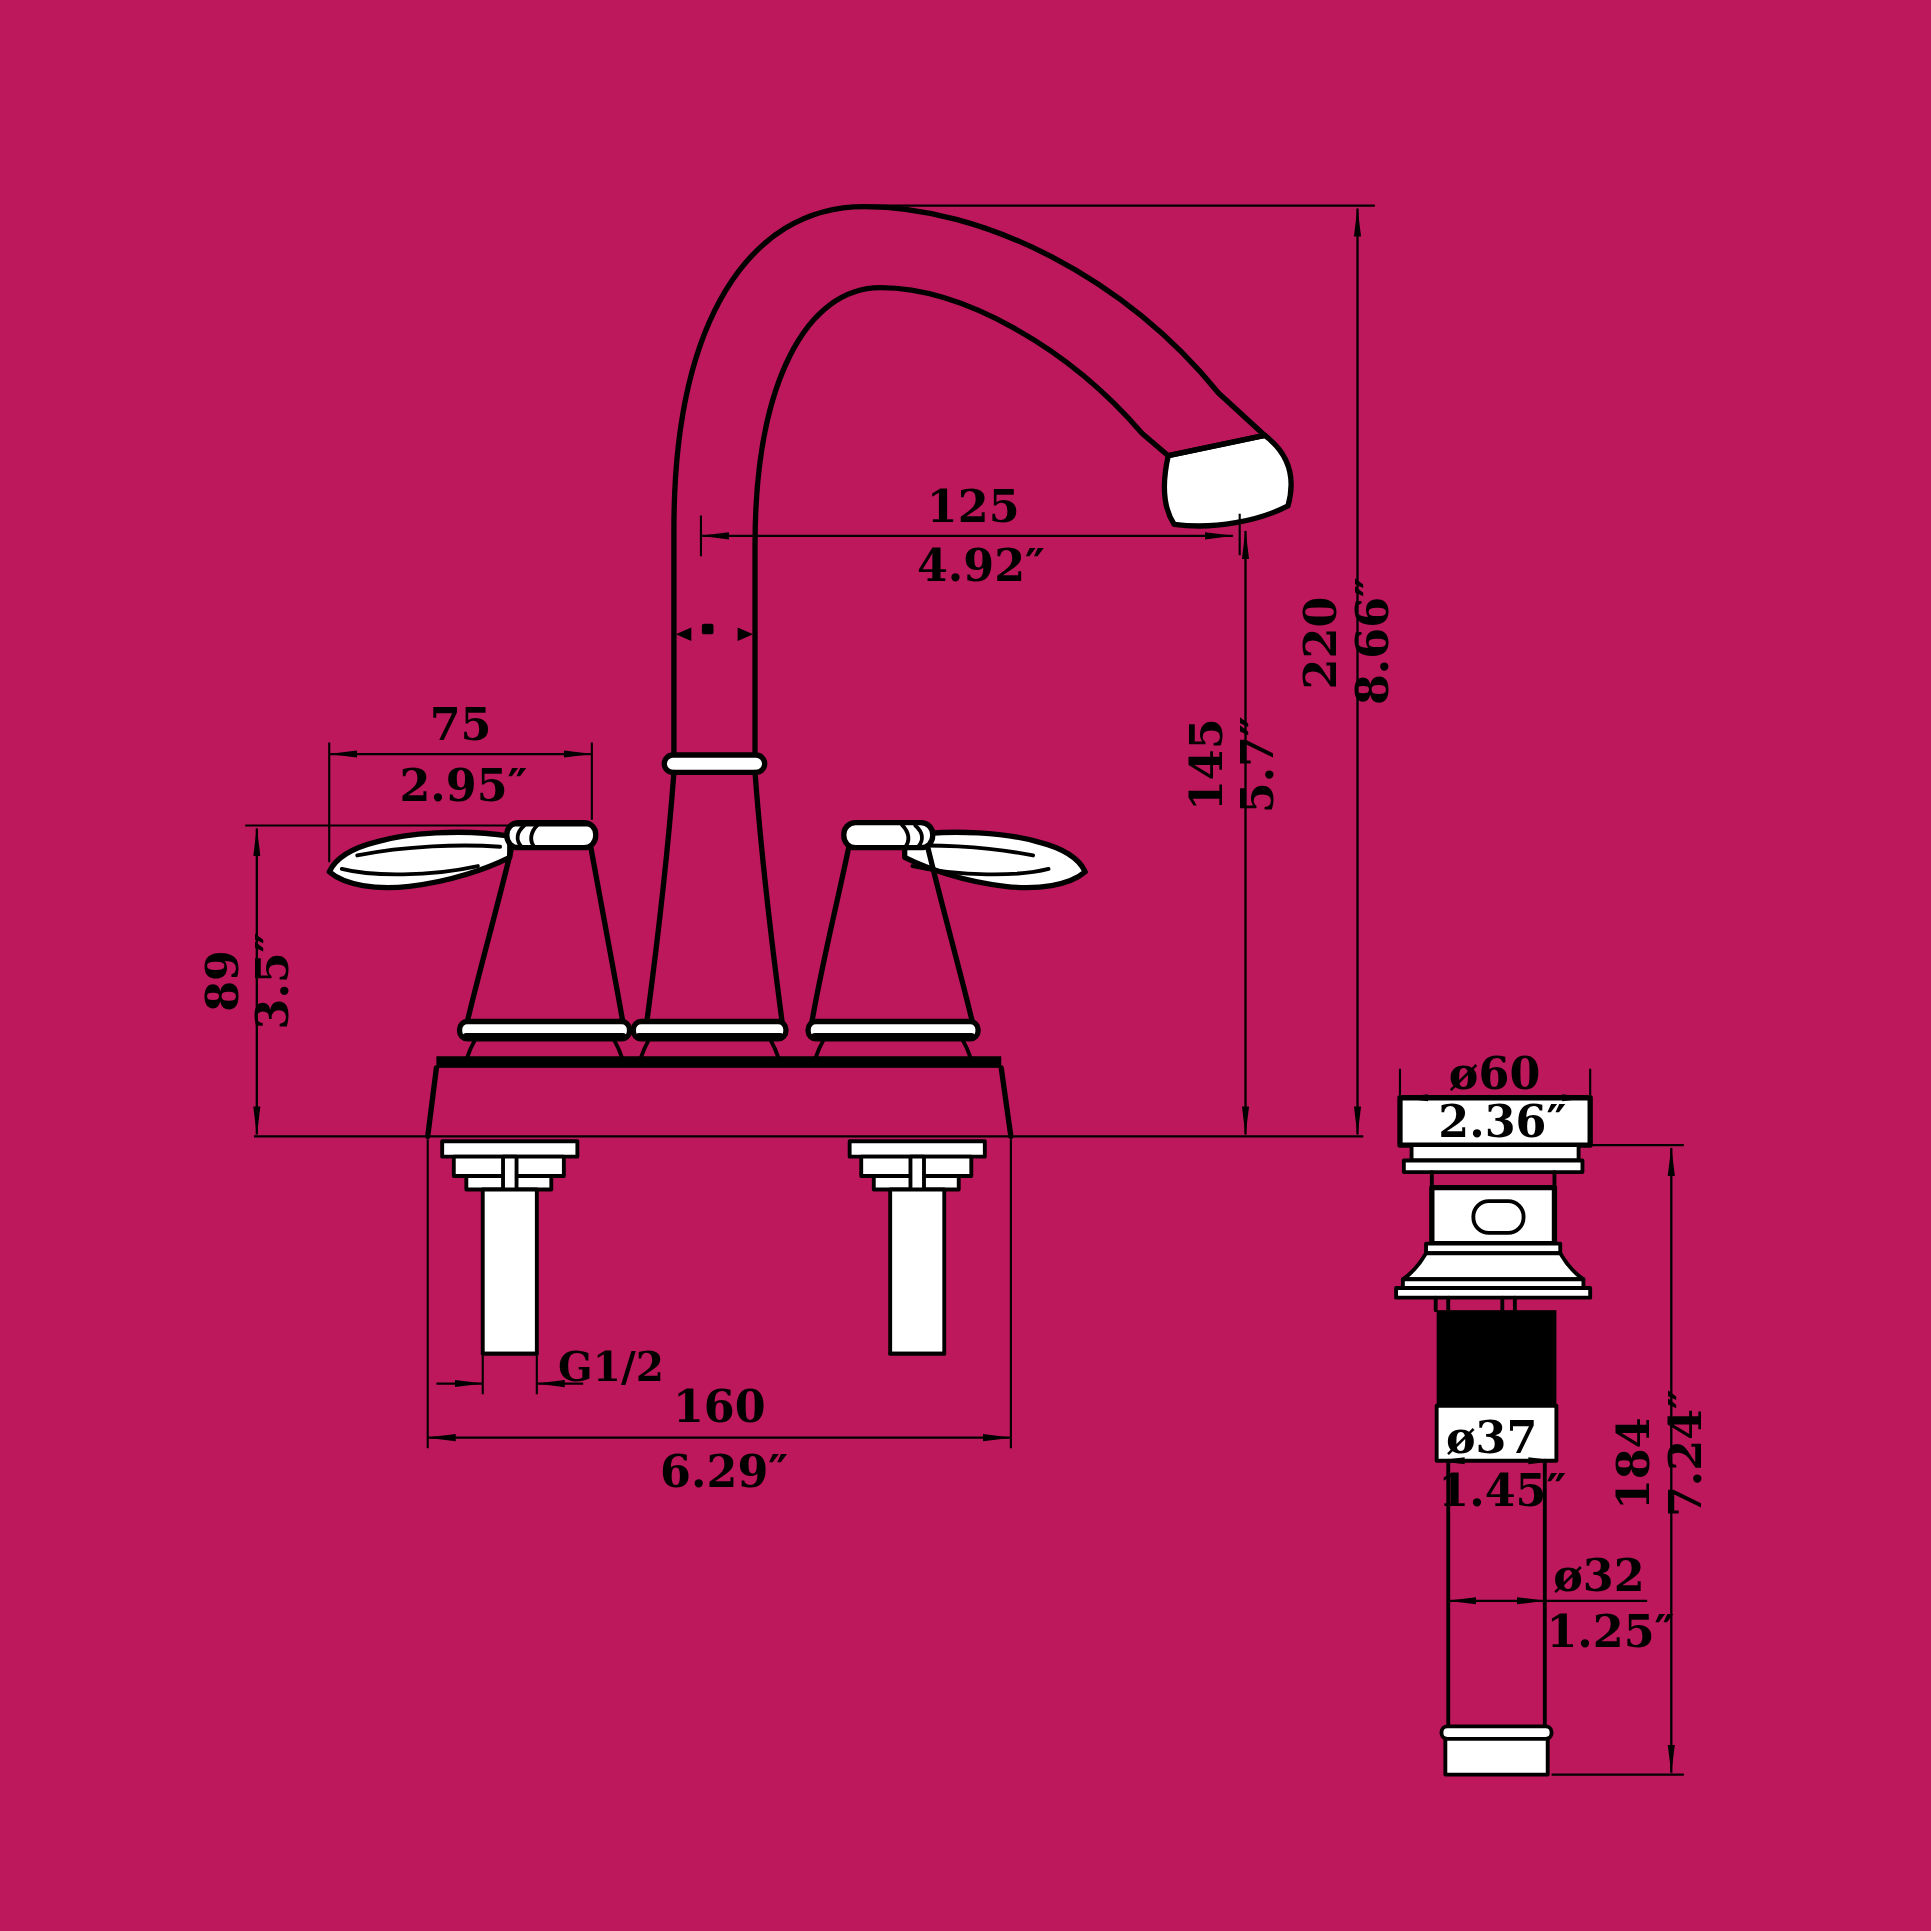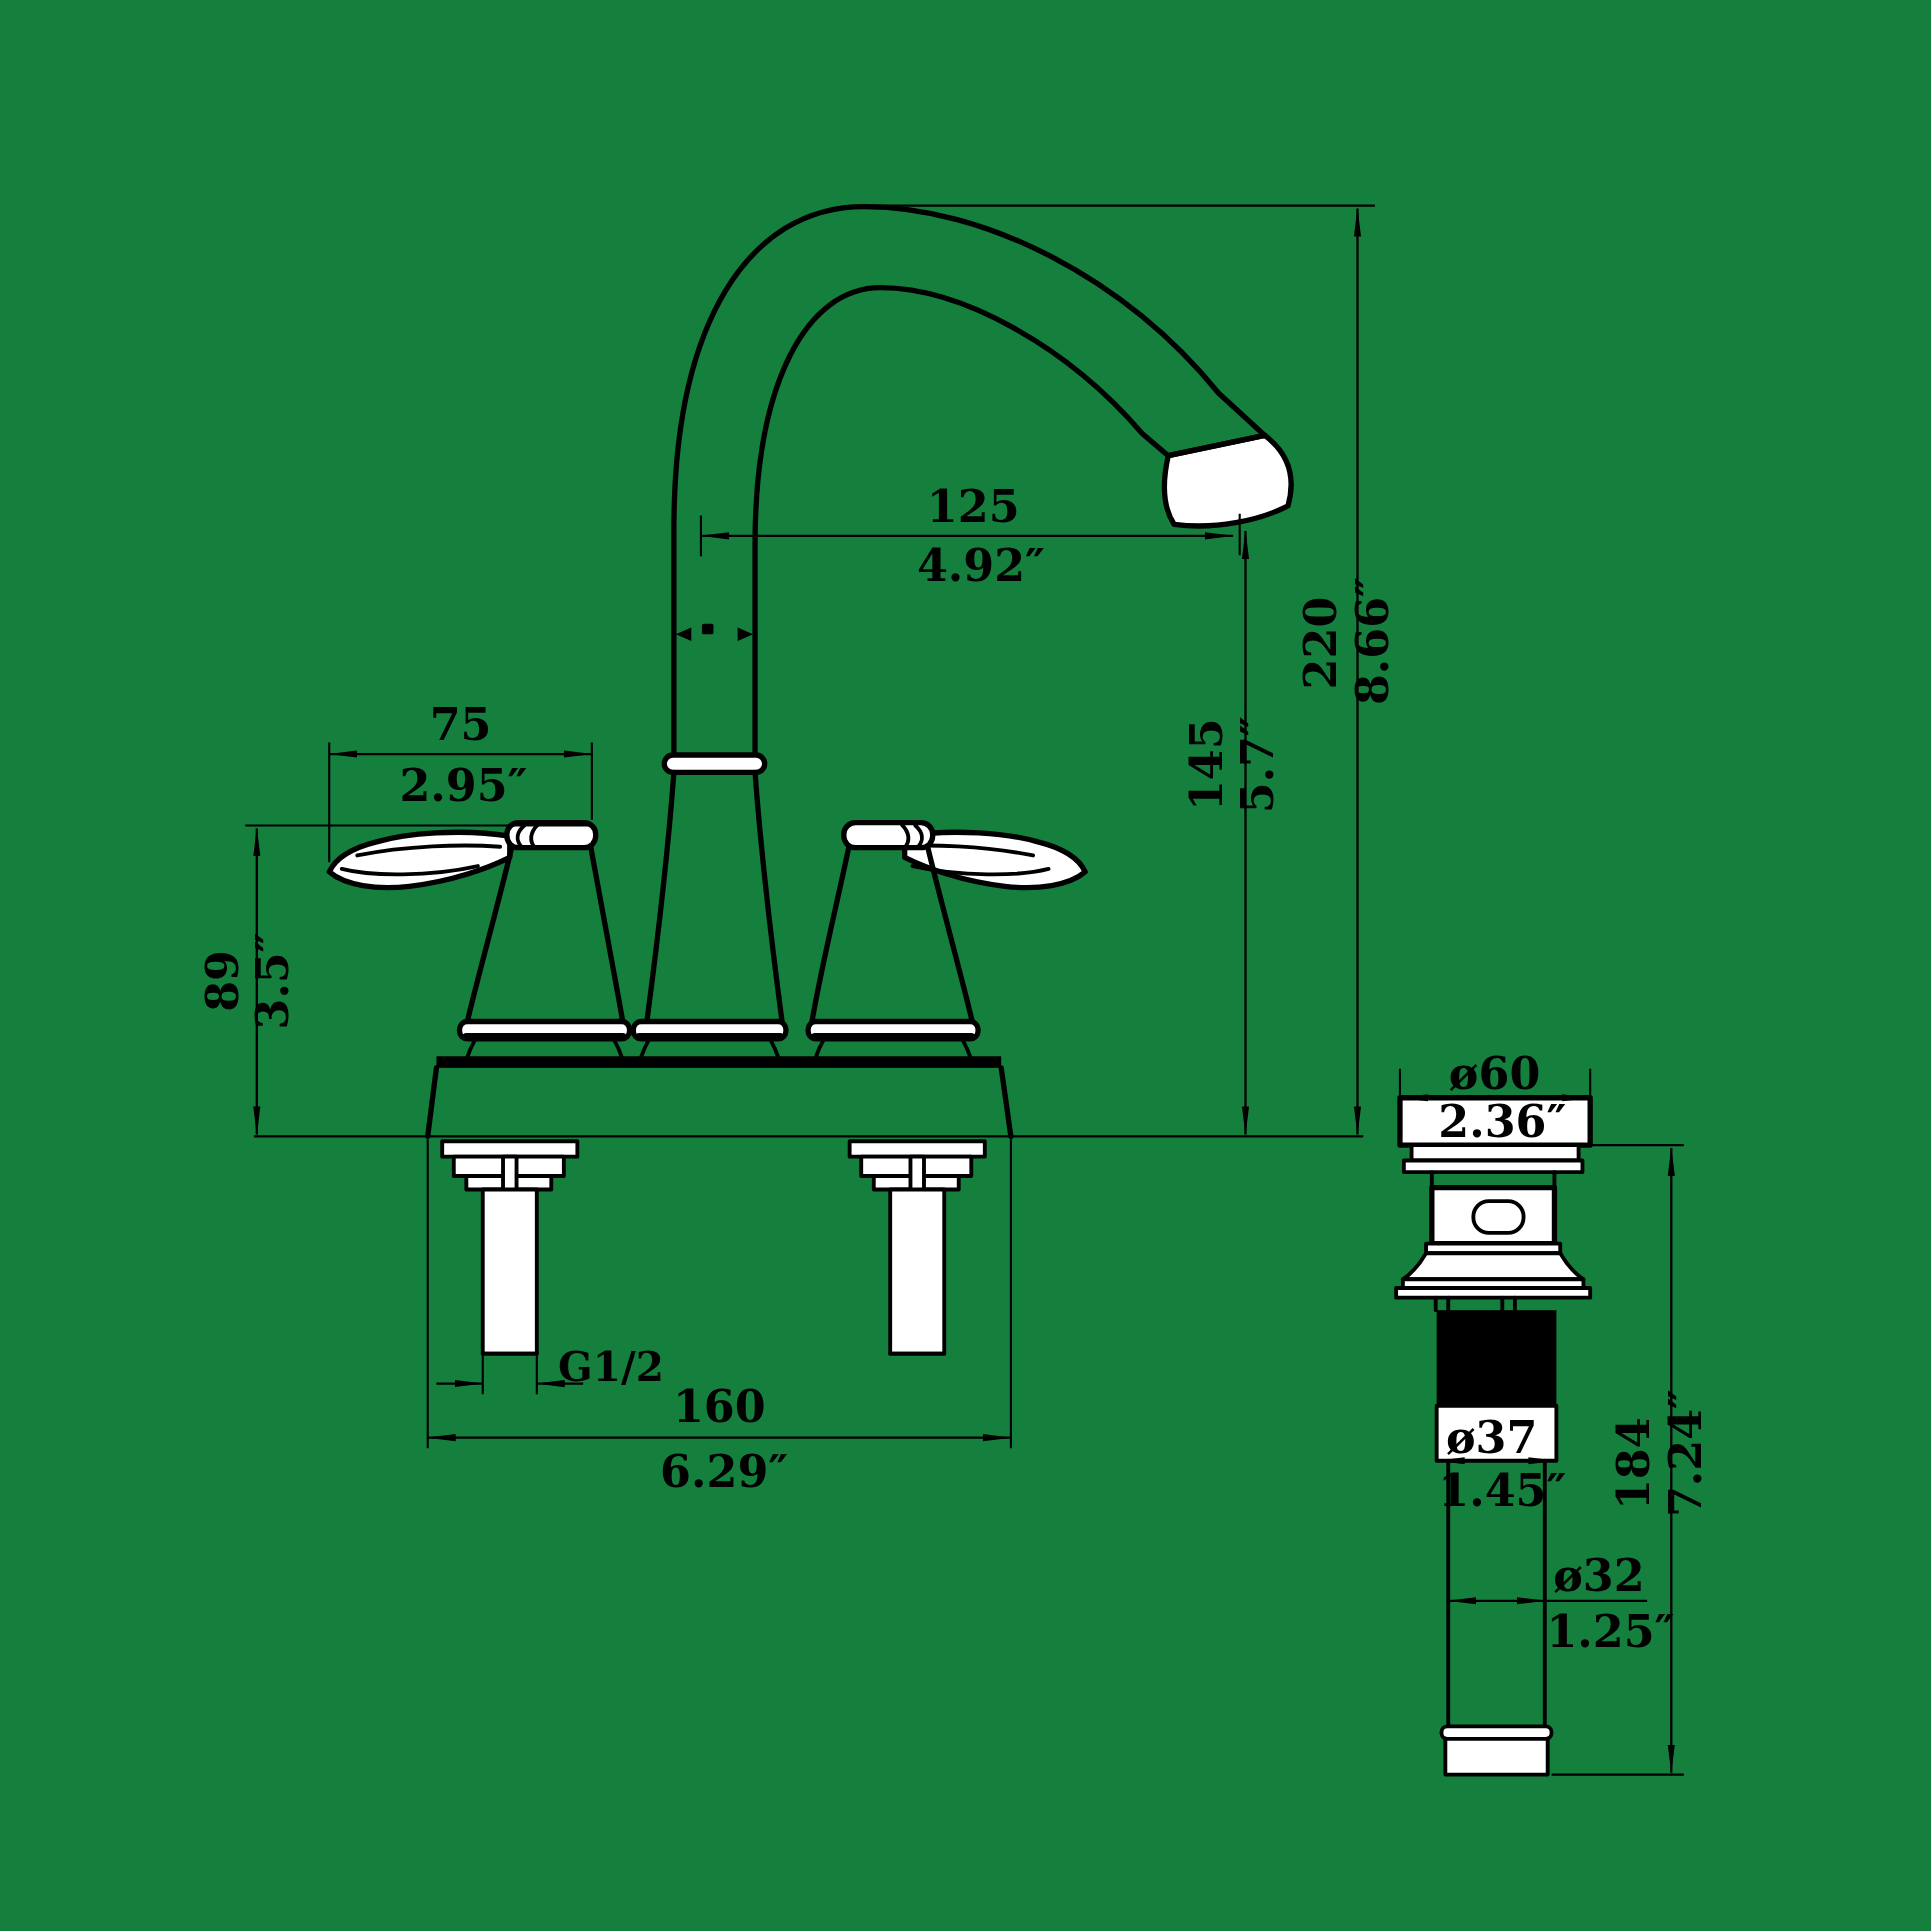--- a/index.html
+++ b/index.html
@@ -1,16 +1,16 @@
 <!DOCTYPE html>
 <html><head>
 <meta charset="utf-8">
 <style>
   html,body{margin:0;padding:0;background:#ffffff;}
-  .page{width:1931px;height:1931px;background:#15803d;position:relative;overflow:hidden;}
+  .page{width:1931px;height:1931px;background:#be185d;position:relative;overflow:hidden;}
   svg{display:block;}
   text{font-family:"DejaVu Serif","Liberation Serif",serif;font-weight:bold;fill:#000;}
   .mm, .in{font-size:46px;}
   .thread{font-size:42px;}
   .outline{stroke:#000;stroke-width:5.5;fill:none;stroke-linecap:round;stroke-linejoin:round;}
   .outline-thin{stroke:#000;stroke-width:4;fill:none;stroke-linecap:round;stroke-linejoin:round;}
   .white{fill:#ffffff;}
   .dim{stroke:#000;stroke-width:2.4;fill:none;}
   .ext{stroke:#000;stroke-width:2.2;fill:none;}
   .heavy{stroke:#000;stroke-width:8;fill:none;stroke-linecap:round;}

